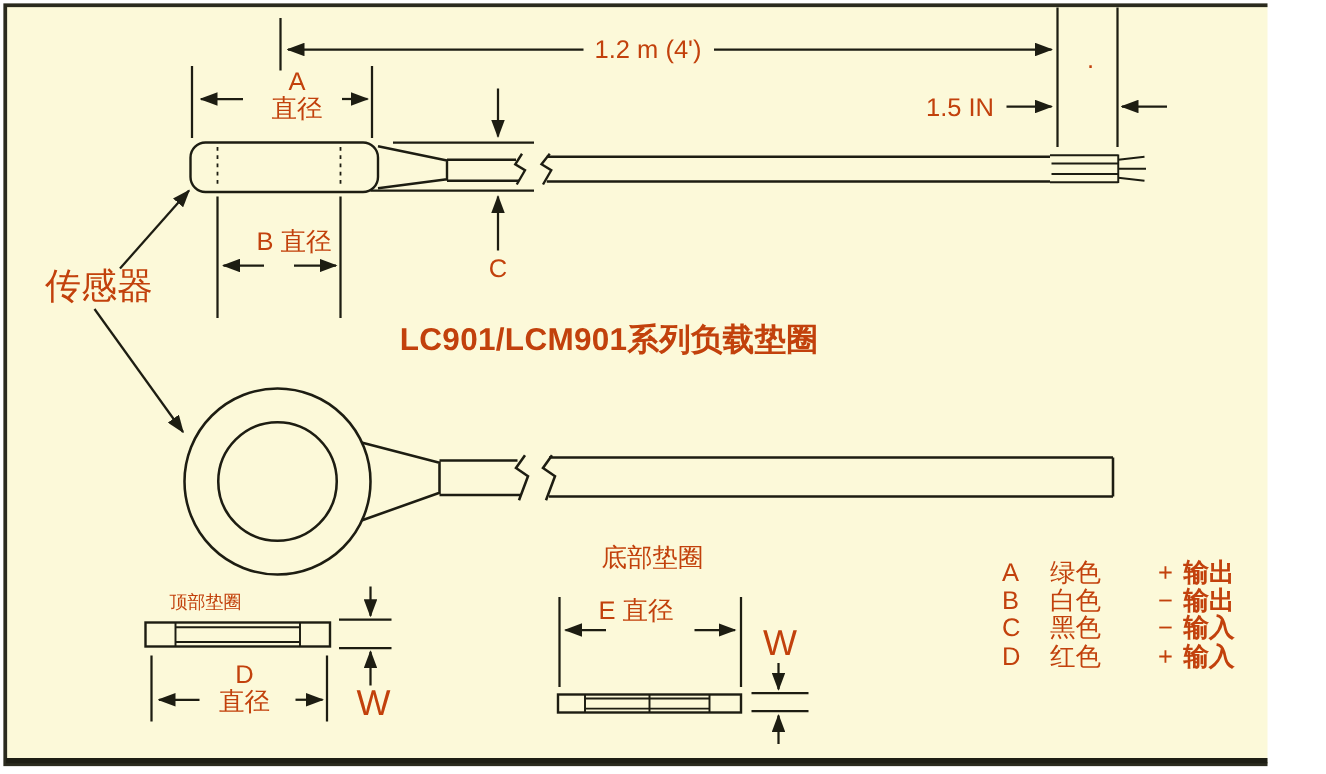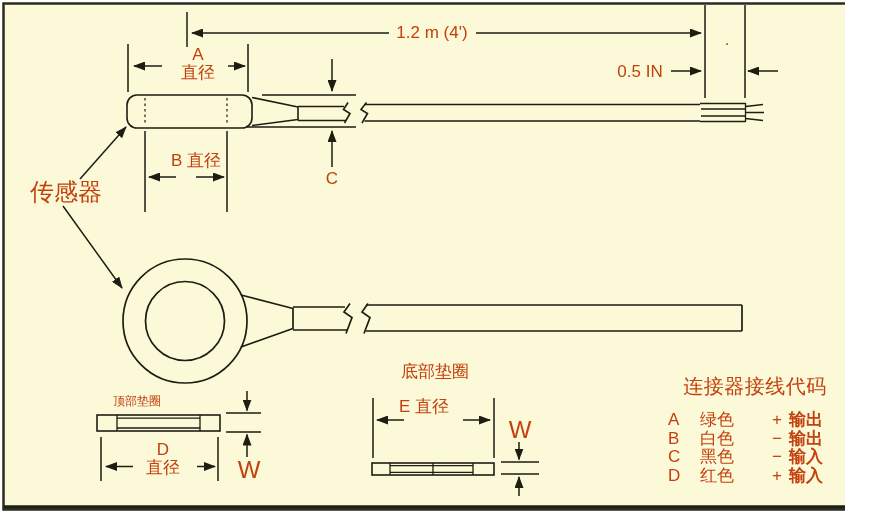--- a/index.html
+++ b/index.html
@@ -115,45 +115,45 @@
       <path d="M373,398 L373,458 M494,398 L494,458"></path>
       <line x1="404" y1="420" x2="377" y2="420" marker-end="url(#ah)"></line>
       <line x1="463" y1="420" x2="490" y2="420" marker-end="url(#ah)"></line>
       <path d="M501,462 L539,462 M501,474 L539,474"></path>
       <line x1="519" y1="442" x2="519" y2="459.5" marker-end="url(#ah)"></line>
       <line x1="519" y1="496" x2="519" y2="477" marker-end="url(#ah)"></line>
     </g>
   </svg>
 
   <div class="lbl" style="left:432px;top:33px;">1.2 m (4')</div>
-  <div class="lbl" style="left:640px;top:72px;">0.5 IN</div>
+  <div class="lbl" style="left:640px;top:72px;">1.5 IN</div>
   <div class="lbl" style="left:727px;top:40px;">.</div>
 
   <div class="stack" style="left:198px;top:46px;">
     <span>A</span>
     <span>直径</span>
   </div>
   <div class="lbl" style="left:196px;top:161px;">B 直径</div>
   <div class="lbl" style="left:332px;top:179px;">C</div>
   <div class="lbl lbl-lg" style="left:66px;top:192px;">传感器</div>
 
+  <div class="doc-title" style="left:406px;top:226px;">LC901/LCM901系列负载垫圈</div>
 
   <div class="lbl" style="left:137px;top:402px;font-size:12px;">顶部垫圈</div>
   <div class="stack" style="left:163px;top:441px;">
     <span>D</span>
     <span>直径</span>
   </div>
   <div class="lbl lbl-lg" style="left:249px;top:470px;">W</div>
 
   <div class="lbl" style="left:435px;top:372px;">底部垫圈</div>
   <div class="lbl" style="left:424px;top:407px;">E 直径</div>
   <div class="lbl lbl-lg" style="left:520px;top:430px;">W</div>
 
   <div class="wiring">
-    <div class="wiring-title">连接器接线代码</div>
     <div class="wrow">
       <span class="wpin">A</span>
       <span class="wcolor">绿色</span>
       <span class="wsign">+</span>
       <span class="wsignal">输出</span>
     </div>
     <div class="wrow">
       <span class="wpin">B</span>
       <span class="wcolor">白色</span>
       <span class="wsign">−</span>

